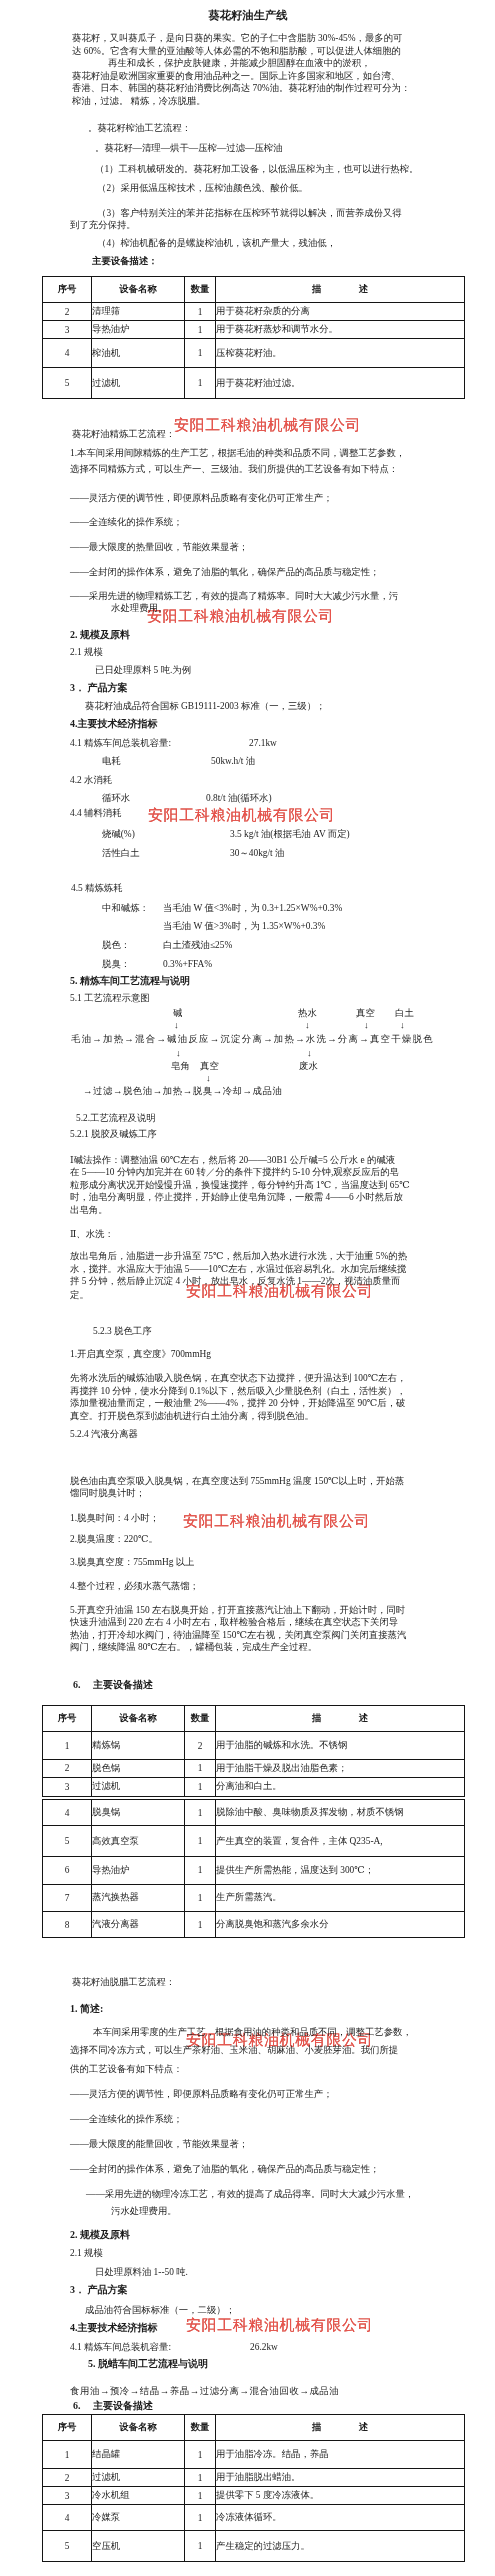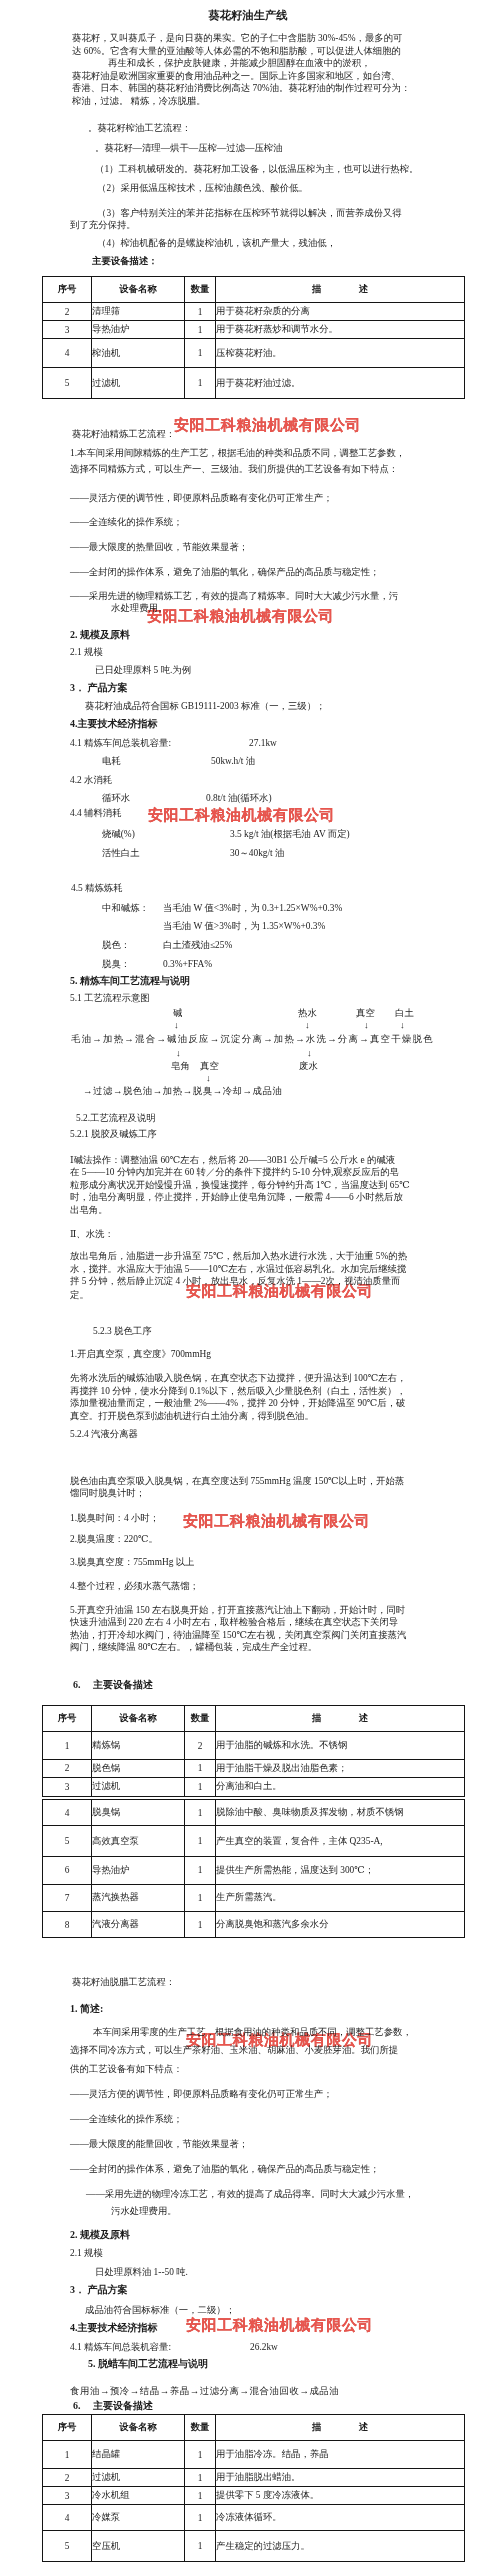--- a/index.html
+++ b/index.html
@@ -5,21 +5,21 @@
   html,body{margin:0;padding:0;background:#ffffff;}
   #page{position:relative;width:468px;height:2576px;background:#ffffff;overflow:hidden;
         font-family:"Liberation Serif","DejaVu Serif",serif;}
   .t{position:absolute;font-size:9.4px;line-height:1.2;white-space:pre;color:#1c1c1c;}
   .b{font-weight:bold;}
   .h16{font-size:10px;}
   .h18{font-size:11.3px;}
   .ctr{left:0;width:496px;text-align:center;}
   .ls2{letter-spacing:1.3px;}
   .ls1{letter-spacing:0.6px;}
-  .wm{position:absolute;color:#e8473f;font-weight:bold;font-size:15px;letter-spacing:0.6px;
+  .wm{position:absolute;color:#e8473f;font-weight:normal;font-size:15px;letter-spacing:0.6px;
       white-space:pre;opacity:0.92;text-shadow:0 0 0.6px #c0392b;}
   table.tbl{position:absolute;border-collapse:collapse;table-layout:fixed;width:422px;padding-left:28px;}
   table.tbl td{border:0.6px solid #141414;font-size:9.4px;color:#1c1c1c;vertical-align:middle;
       padding:0;overflow:hidden;white-space:pre;}
   td.c{text-align:center;}
   td.n{padding-left:6.9px;}
   td.d{padding-left:7.5px;}
   td.hd{font-weight:bold;text-align:center;font-size:9.4px;}
 </style>
 </head>

